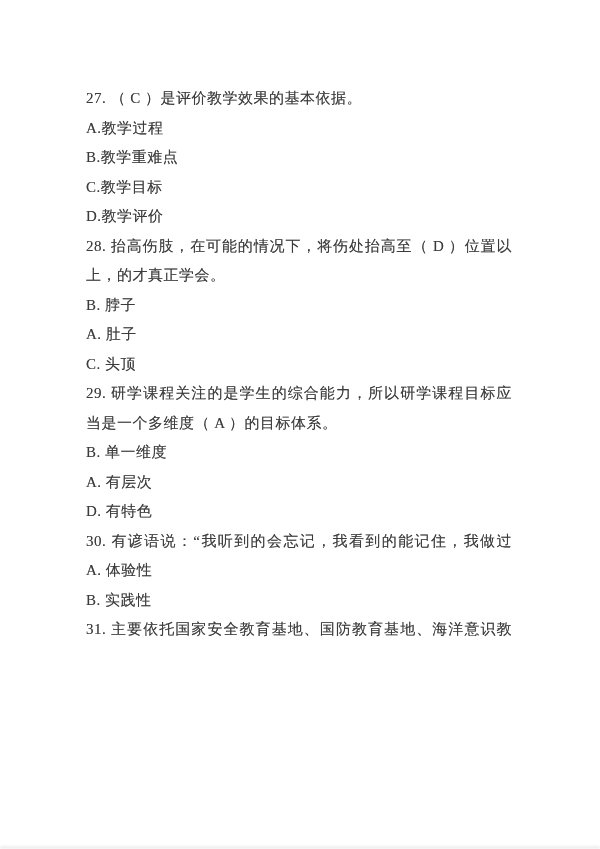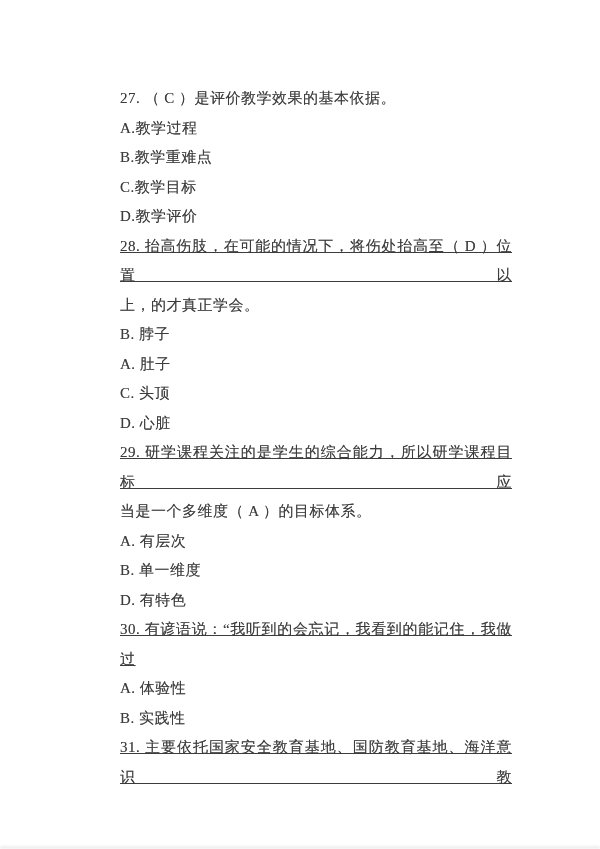--- a/index.html
+++ b/index.html
@@ -21,28 +21,26 @@
     top: 84px;
     width: 426px;
     font-size: 15px;
     line-height: 29.5px;
     color: #3c3c3c;
     letter-spacing: 0.5px;
     text-shadow: 0 0 0.5px rgba(70,70,70,0.55);
   }
   .line {
     white-space: nowrap;
-    margin-left: 34px;
   }
   .just {
     white-space: normal;
     text-align: justify;
     text-align-last: justify;
     text-justify: inter-ideograph;
-    text-decoration: underline;
   }
   .scan-artifact {
     position: absolute;
     left: 0;
     bottom: 0;
     width: 100%;
     height: 3px;
     background: #d9d9d9;
     opacity: 0.45;
     filter: blur(1px);
@@ -58,26 +56,25 @@
     <div class="line">A.教学过程</div>
     <div class="line">B.教学重难点</div>
     <div class="line">C.教学目标</div>
     <div class="line">D.教学评价</div>
 
     <div class="line just">28. 抬高伤肢，在可能的情况下，将伤处抬高至（ D ）位置以</div>
     <div class="line">上，的才真正学会。</div>
     <div class="line">B. 脖子</div>
     <div class="line">A. 肚子</div>
     <div class="line">C. 头顶</div>
-    <div class="line">D. 心脏</div>
 
     <div class="line just">29. 研学课程关注的是学生的综合能力，所以研学课程目标应</div>
     <div class="line">当是一个多维度（ A ）的目标体系。</div>
+    <div class="line">B. 单一维度</div>
     <div class="line">A. 有层次</div>
-    <div class="line">B. 单一维度</div>
     <div class="line">D. 有特色</div>
 
     <div class="line just">30. 有谚语说：“我听到的会忘记，我看到的能记住，我做过</div>
     <div class="line">A. 体验性</div>
     <div class="line">B. 实践性</div>
 
     <div class="line just">31. 主要依托国家安全教育基地、国防教育基地、海洋意识教</div>
 
   </div>
 

